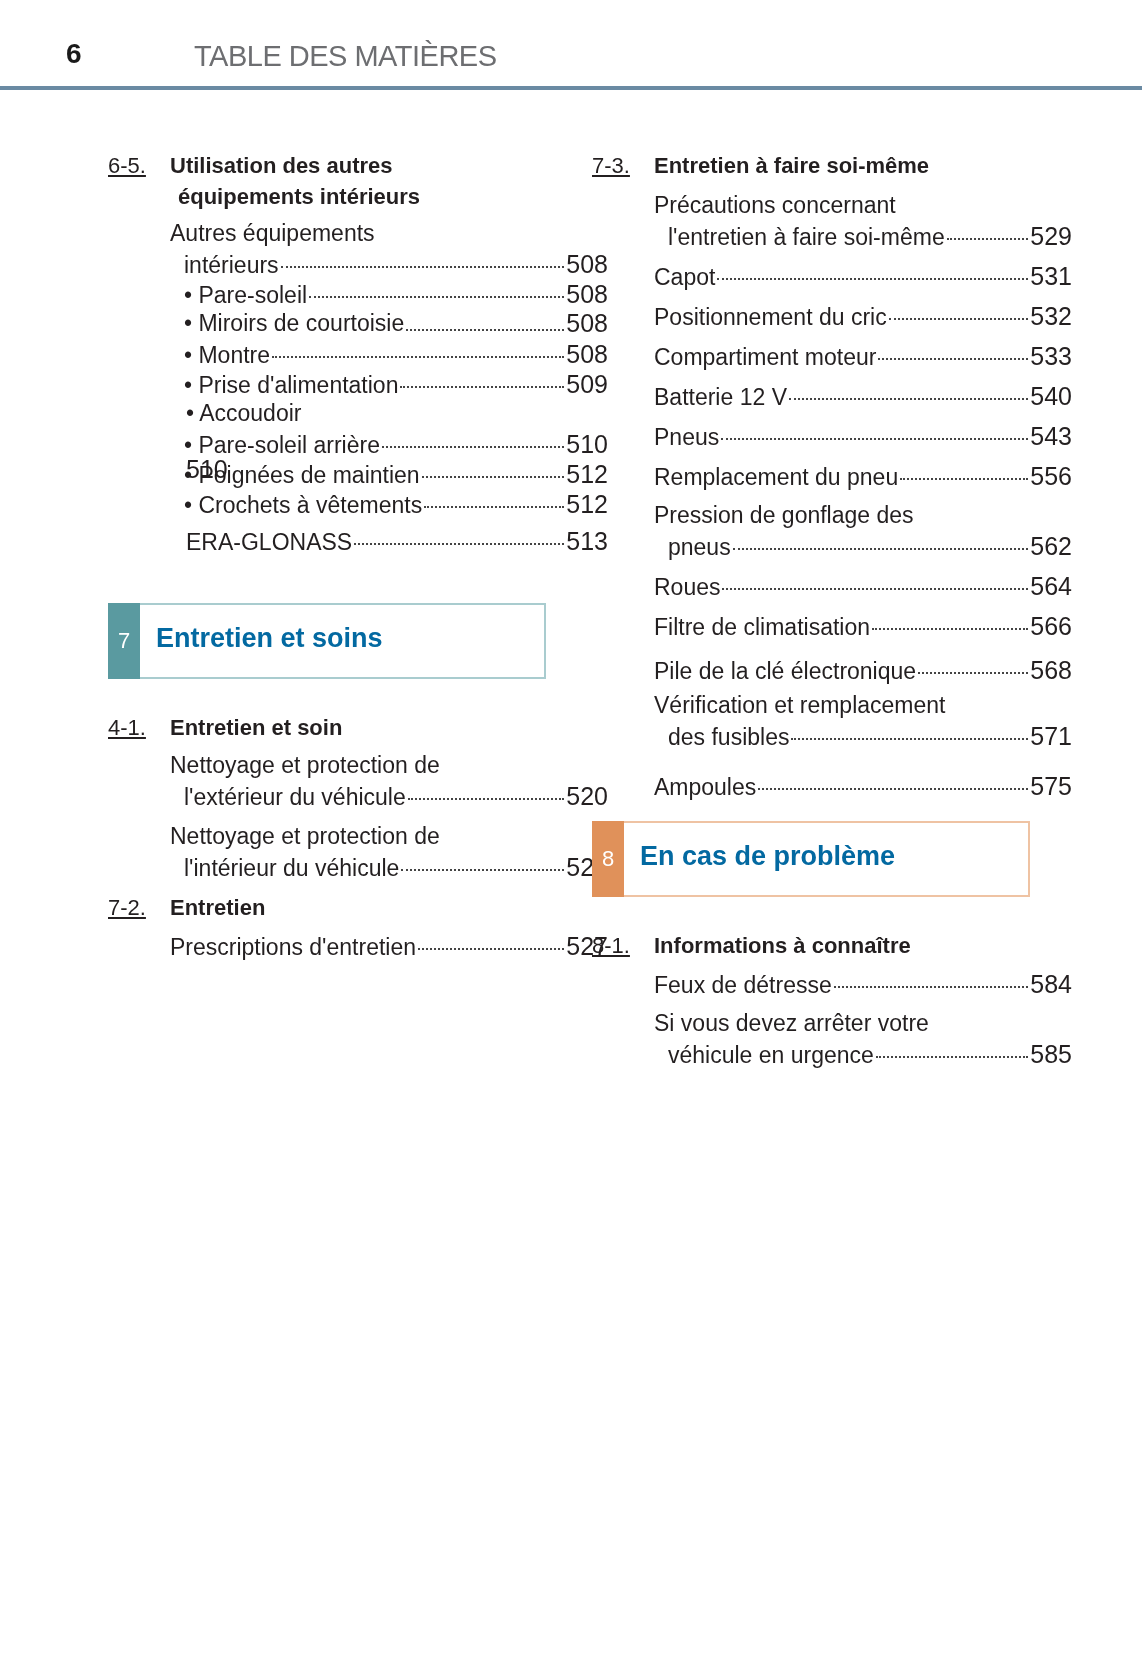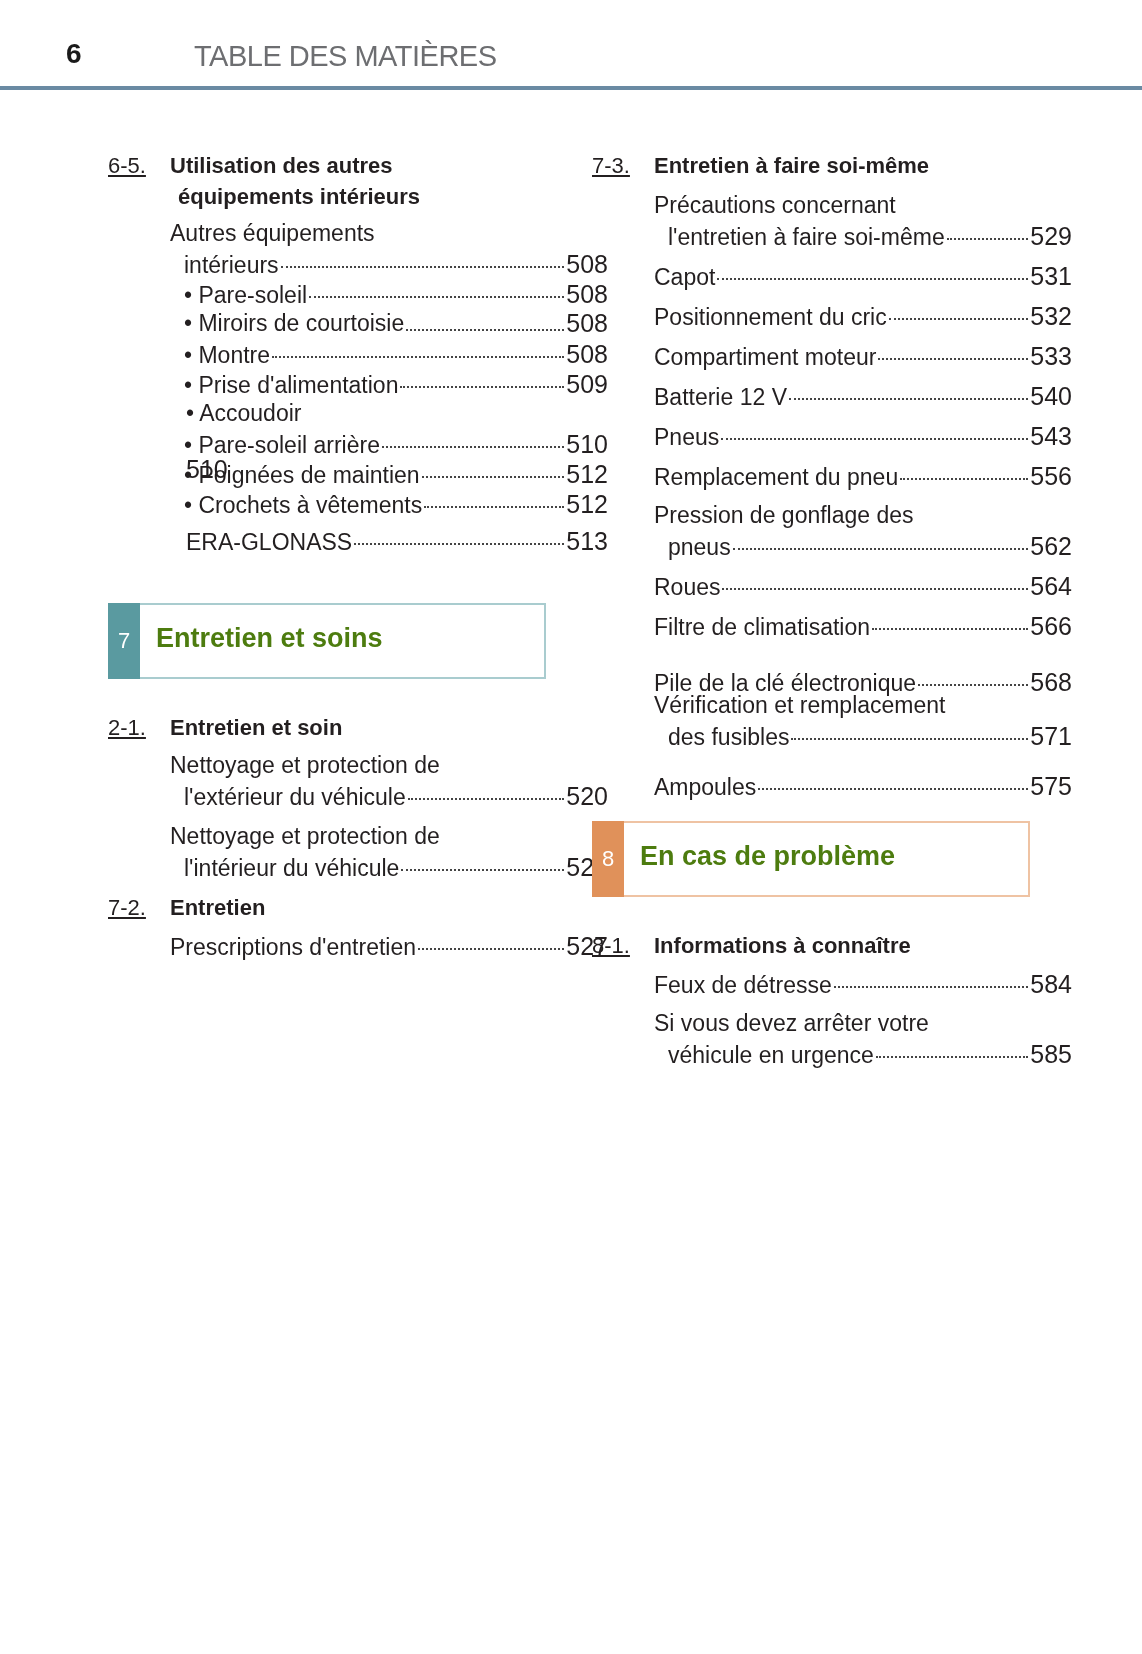--- a/index.html
+++ b/index.html
@@ -45,21 +45,21 @@
 
   .chapter-box {
     position: absolute; height: 76px; background: #fff; box-sizing: border-box;
     border: 2px solid; border-left: none;
   }
   .chapter-box .tab {
     position: absolute; left: 0; top: -2px; bottom: -2px; width: 32px;
     color: #fff; font-size: 22px; display: flex; align-items: center; justify-content: center;
   }
   .chapter-box .title {
-    position: absolute; left: 48px; top: 18px; font-size: 27px; font-weight: bold; color: #4d7c0f;
+    position: absolute; left: 48px; top: 18px; font-size: 27px; font-weight: bold; color: #0369a1;
     white-space: nowrap;
   }
 </style>
 </head>
 <body>
 
 <div>
   <div class="page-num">6</div>
   <div class="page-title">TABLE DES MATIÈRES</div>
   <div class="header-rule"></div>
@@ -145,21 +145,21 @@
       <span class="pg">513</span>
     </div>
   </div>
 
   <div class="chapter-box" style="top:603px;left:0;width:438px;border-color:#a9cccf;">
     <div class="tab" style="background:#5a9aa0;">7</div>
     <div class="title">Entretien et soins</div>
   </div>
 
   <div class="sec-head" style="top:712px;left:0;width:420px;">
-    <span class="num">2-1.</span>
+    <span class="num">4-1.</span>
     <span class="txt">Entretien et soin</span>
   </div>
   <div class="entry" style="top:750px;left:62px;width:438px;">
     <span class="line1">Nettoyage et protection de</span>
     <div class="leader-row" style="top:30px;left:14px;right:0;">
       <span class="label">l'extérieur du véhicule</span>
       <span class="dots"></span>
       <span class="pg">520</span>
     </div>
   </div>
@@ -258,21 +258,21 @@
     </div>
   </div>
   <div class="entry" style="top:610px;left:62px;width:418px;">
     <div class="leader-row" style="top:0;left:0;right:0;">
       <span class="label">Filtre de climatisation</span>
       <span class="dots"></span>
       <span class="pg">566</span>
     </div>
   </div>
   <div class="entry" style="top:650px;left:62px;width:418px;">
-    <div class="leader-row" style="top:16px;left:0;right:0;">
+    <div class="leader-row" style="top:4px;left:0;right:0;">
       <span class="label">Pile de la clé électronique</span>
       <span class="dots"></span>
       <span class="pg">568</span>
     </div>
   </div>
   <div class="entry" style="top:690px;left:62px;width:418px;">
     <span class="line1">Vérification et remplacement</span>
     <div class="leader-row" style="top:30px;left:14px;right:0;">
       <span class="label">des fusibles</span>
       <span class="dots"></span>

